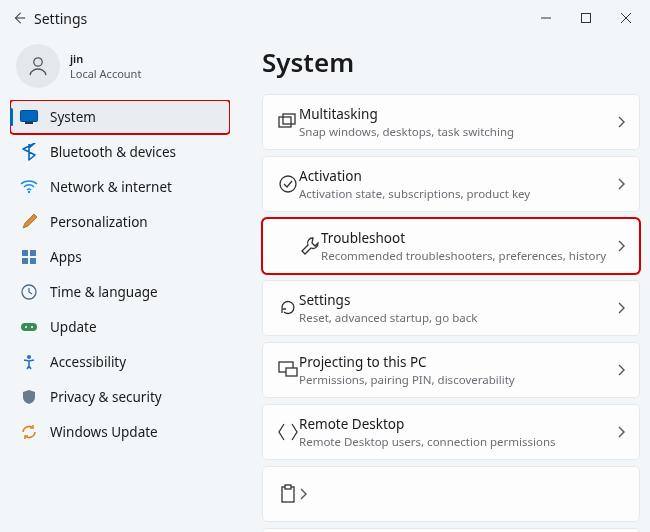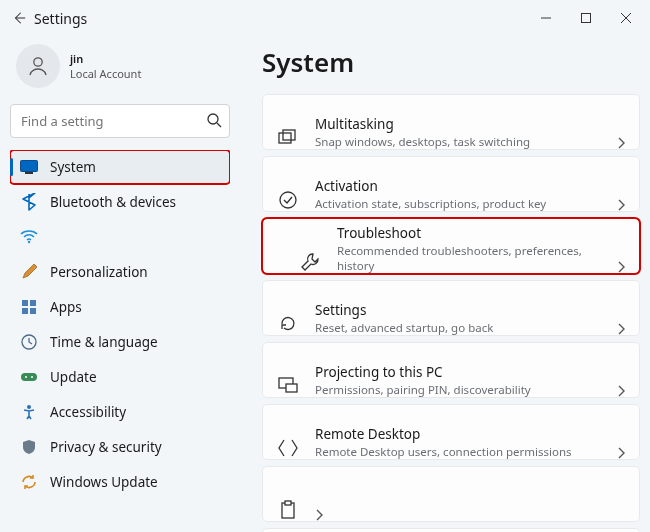--- a/index.html
+++ b/index.html
@@ -25,21 +25,21 @@
 .nav { display:flex; flex-direction:column; gap:1px; overflow-y:auto; }
 .nav-item { display:flex; align-items:center; gap:12px; height:34px; padding:0 10px; border-radius:4px; font-size:13.5px; cursor:pointer; }
 .nav-item.selected { background:#e8edf2; position:relative; }
 .nav-item.selected::before { content:""; position:absolute; left:0; top:8px; bottom:8px; width:3px; background:#0067c0; border-radius:2px; }
 .nav-item .icon { width:18px; height:18px; display:flex; align-items:center; justify-content:center; }
 .highlight-red { outline:2px solid #d30000; outline-offset:-1px; }
 
 .main { flex:1; padding: 8px 10px 10px 22px; overflow-y:auto; }
 .main h1 { font-size:26px; font-weight:600; margin-bottom:14px; }
 .cards { display:flex; flex-direction:column; gap:6px; }
-.card { background:#fdfdfe; border:1px solid #e6e9ec; border-radius:5px; height:56px; display:flex; align-items:flex-end; padding:0 14px; gap:16px; cursor:pointer; }
+.card { background:#fdfdfe; border:1px solid #e6e9ec; border-radius:5px; height:56px; display:flex; align-items:center; padding:0 14px; cursor:pointer; }
 .card .cicon { width:22px; height:22px; display:flex; align-items:center; justify-content:center; color:#333; }
 .card .ctext { flex:1; }
 .card .ctitle { font-size:13.5px; font-weight:400; }
 .card .csub { font-size:11.5px; color:#6a6e73; margin-top:1px; }
 .card .chev { color:#555; }
 .card.highlight-red { border-color:#d30000; outline:2px solid #d30000; outline-offset:-1px;padding-left:36px; }
 
 svg { display:block; }
 </style>
 </head>
@@ -80,29 +80,20 @@
             <circle cx="12" cy="8" r="4.2" stroke="#555" fill="none" stroke-width="1.3"></circle>
             <path d="M4 21c1-5 6-6 8-6s7 1 8 6" stroke="#555" fill="none" stroke-width="1.3"></path>
           </svg>
       </div>
       <div>
         <div class="name">jin</div>
         <div class="sub">Local Account</div>
       </div>
     </div>
 
-    <div class="searchwrap">
-      <input class="search" placeholder="Find a setting" style="">
-      <span class="searchicon">
-        <svg width="16" height="16" viewBox="0 0 16 16">
-            <circle cx="7" cy="7" r="5" stroke="#333" fill="none" stroke-width="1.3"></circle>
-            <line x1="11" y1="11" x2="15" y2="15" stroke="#333" stroke-width="1.3"></line>
-          </svg>
-      </span>
-    </div>
 
     <div class="nav">
       <div class="nav-item selected highlight-red">
         <span class="icon">
             <svg width="18" height="14" viewBox="0 0 18 14">
               <rect x="0.5" y="0.5" width="17" height="11" rx="1" fill="#0067c0" stroke="#0a4d8f"></rect>
               <rect x="5" y="12" width="8" height="2" fill="#333"></rect>
             </svg>
           </span>
         <span>System</span>
@@ -115,20 +106,21 @@
           </span>
         <span>Bluetooth &amp; devices</span>
       </div>
       <div class="nav-item">
         <span class="icon">
             <svg width="18" height="14" viewBox="0 0 18 14">
               <path d="M1 4c4-4 12-4 16 0M4 7c3-3 7-3 10 0M7 10c1.3-1.3 2.7-1.3 4 0" stroke="#1e90d8" fill="none" stroke-width="1.6"></path>
               <circle cx="9" cy="12" r="1.2" fill="#1e90d8"></circle>
             </svg>
           </span>
+        <span>Network &amp; internet</span>
       </div>
       <div class="nav-item">
         <span class="icon">
             <svg width="16" height="16" viewBox="0 0 16 16">
               <path d="M2 14l2-5 9-9 3 3-9 9z" fill="#d89038" stroke="#a56a1f" stroke-width="0.8"></path>
             </svg>
           </span>
         <span>Personalization</span>
       </div>
       <div class="nav-item">

